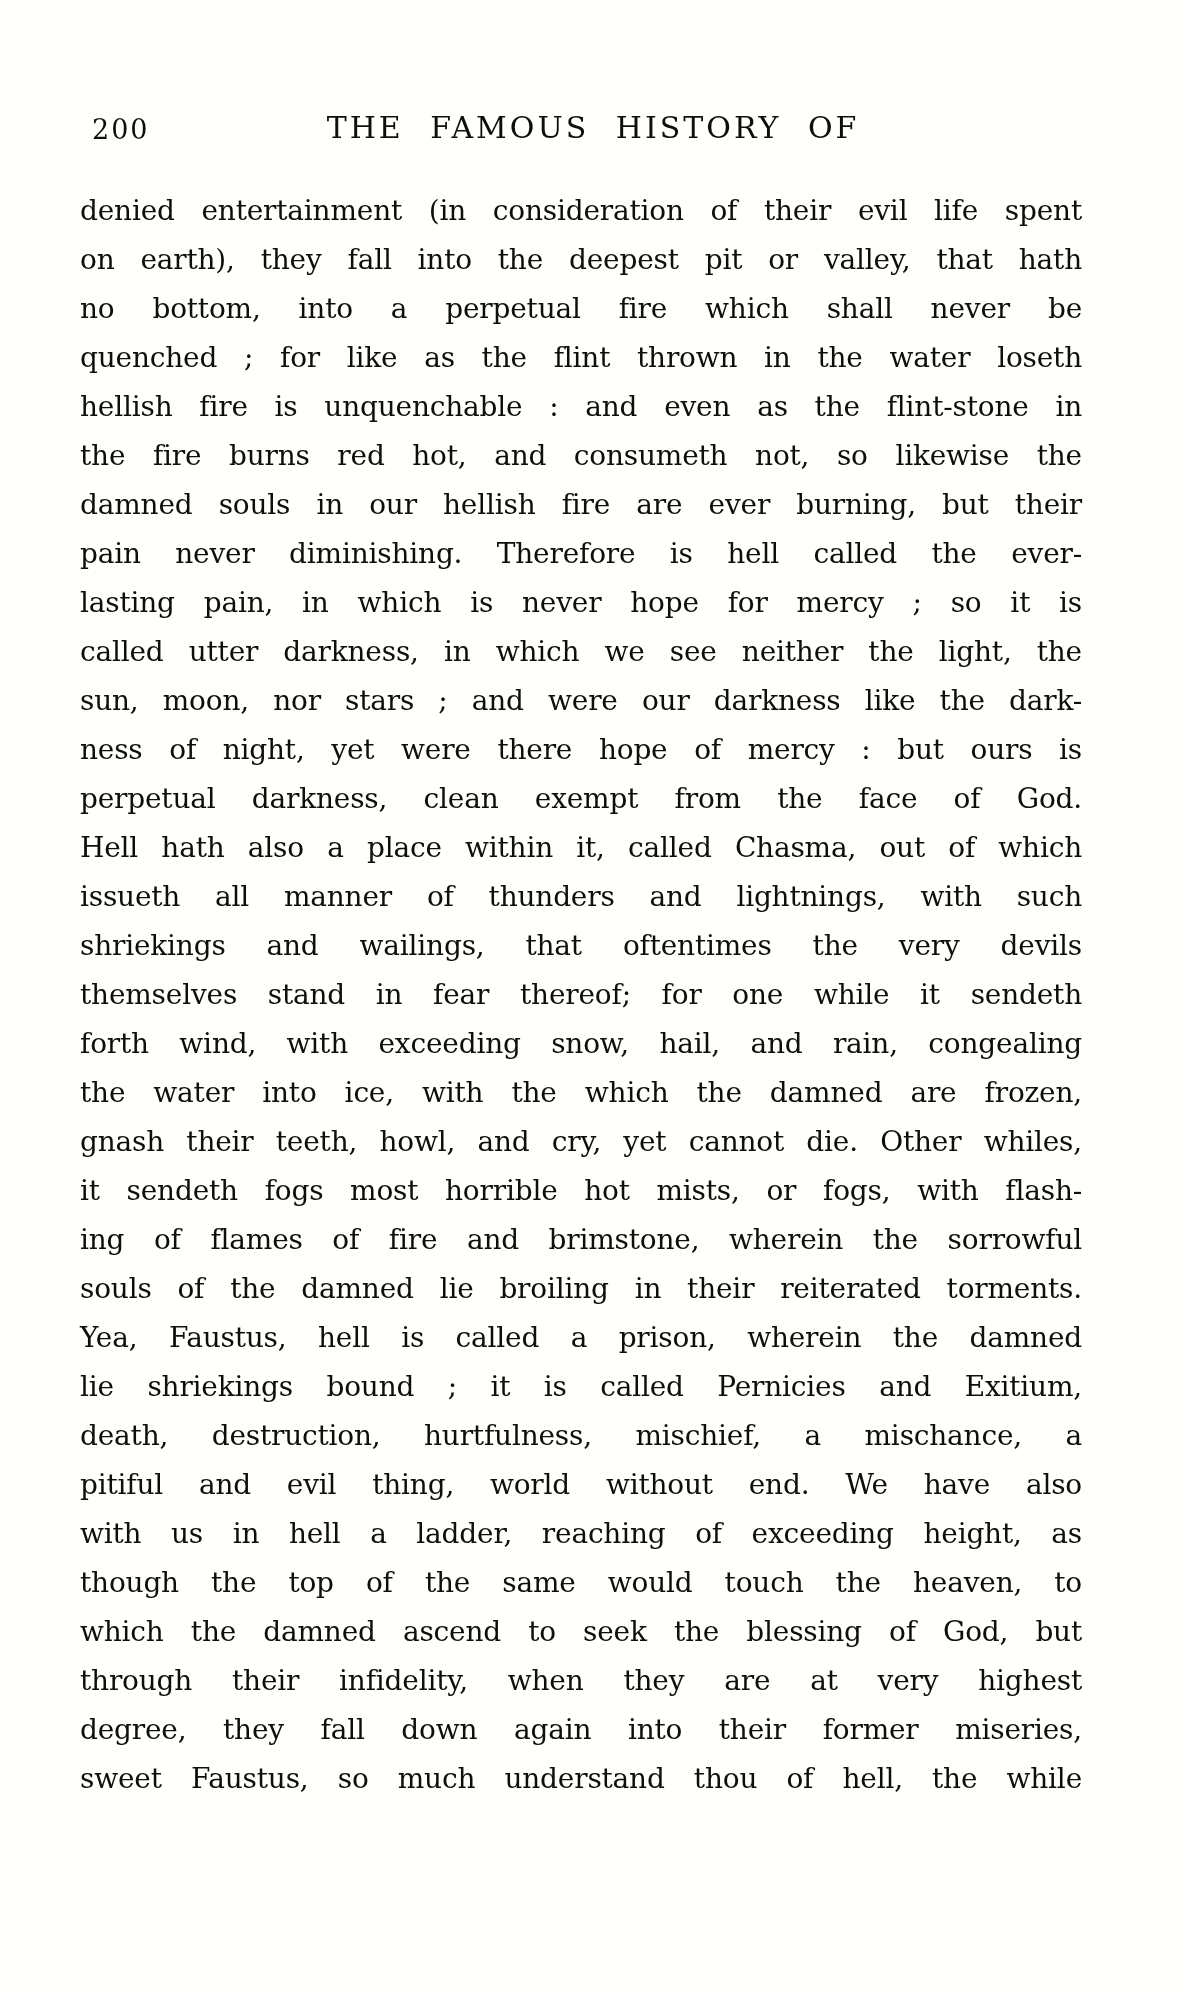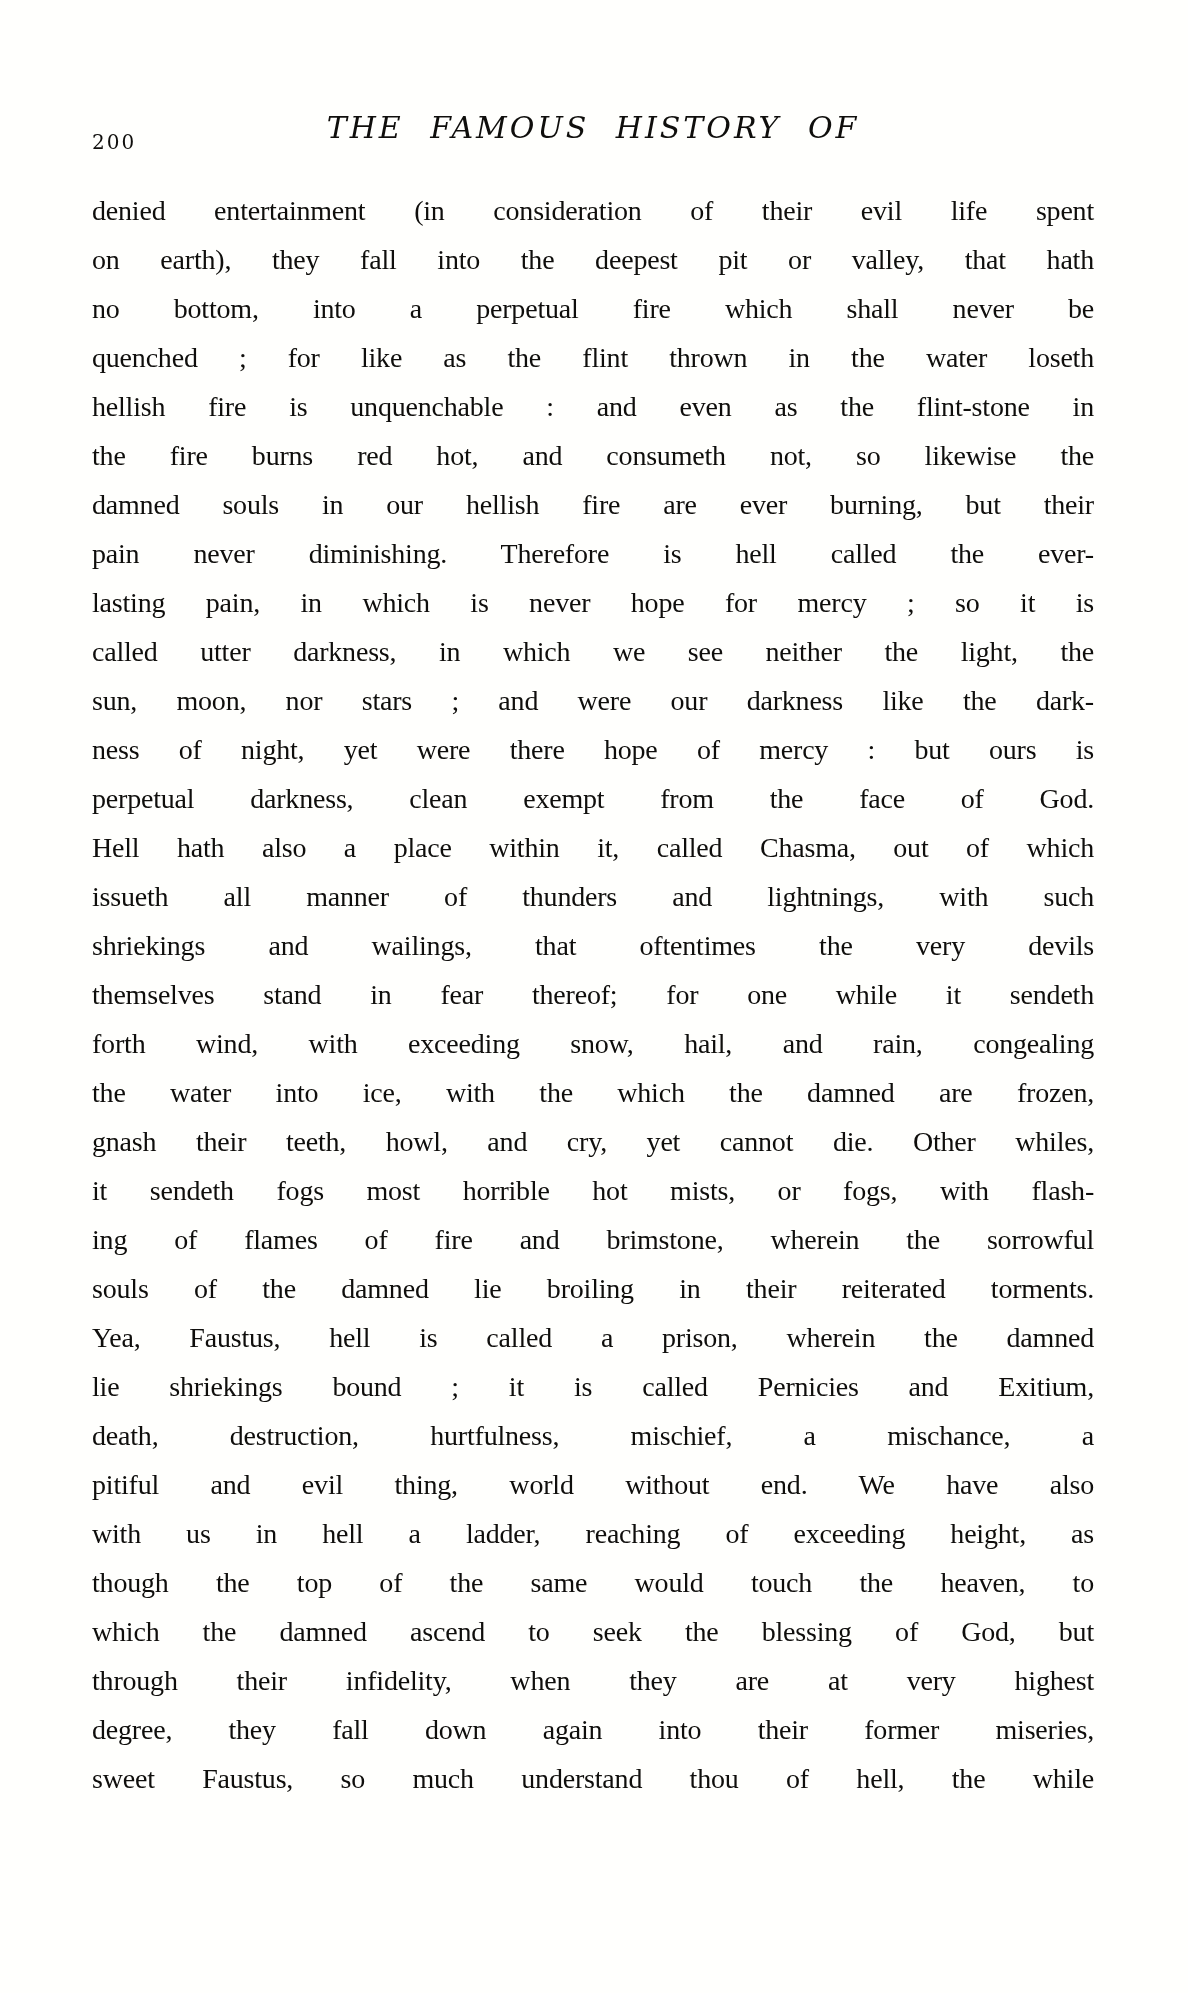--- a/index.html
+++ b/index.html
@@ -20,42 +20,40 @@
   .header-row {
     position: absolute;
     left: 92px;
     top: 110px;
     width: 1002px;
     height: 46px;
   }
   .page-number {
     position: absolute;
     left: 0;
-    top: 20px;
-    font-size: 20px;
+    top: 4px;
+    font-size: 27px;
     letter-spacing: 2px;
   }
   .running-header {
     position: absolute;
     left: 0;
     right: 0;
     top: 0;
     text-align: center;
-    font-style: italic;
     font-size: 30px;
     letter-spacing: 3px;
     word-spacing: 14px;
     white-space: nowrap;
   }
   .body-text {
     position: absolute;
-    left: 92px;
+    left: 80px;
     top: 186px;
     width: 1002px;
-    font-family: Liberation Serif, serif;
   }
   .ln {
     font-size: 28px;
     line-height: 49px;
     letter-spacing: -0.2px;
     text-align: justify;
     text-align-last: justify;
     -moz-text-align-last: justify;
   }
 </style>

